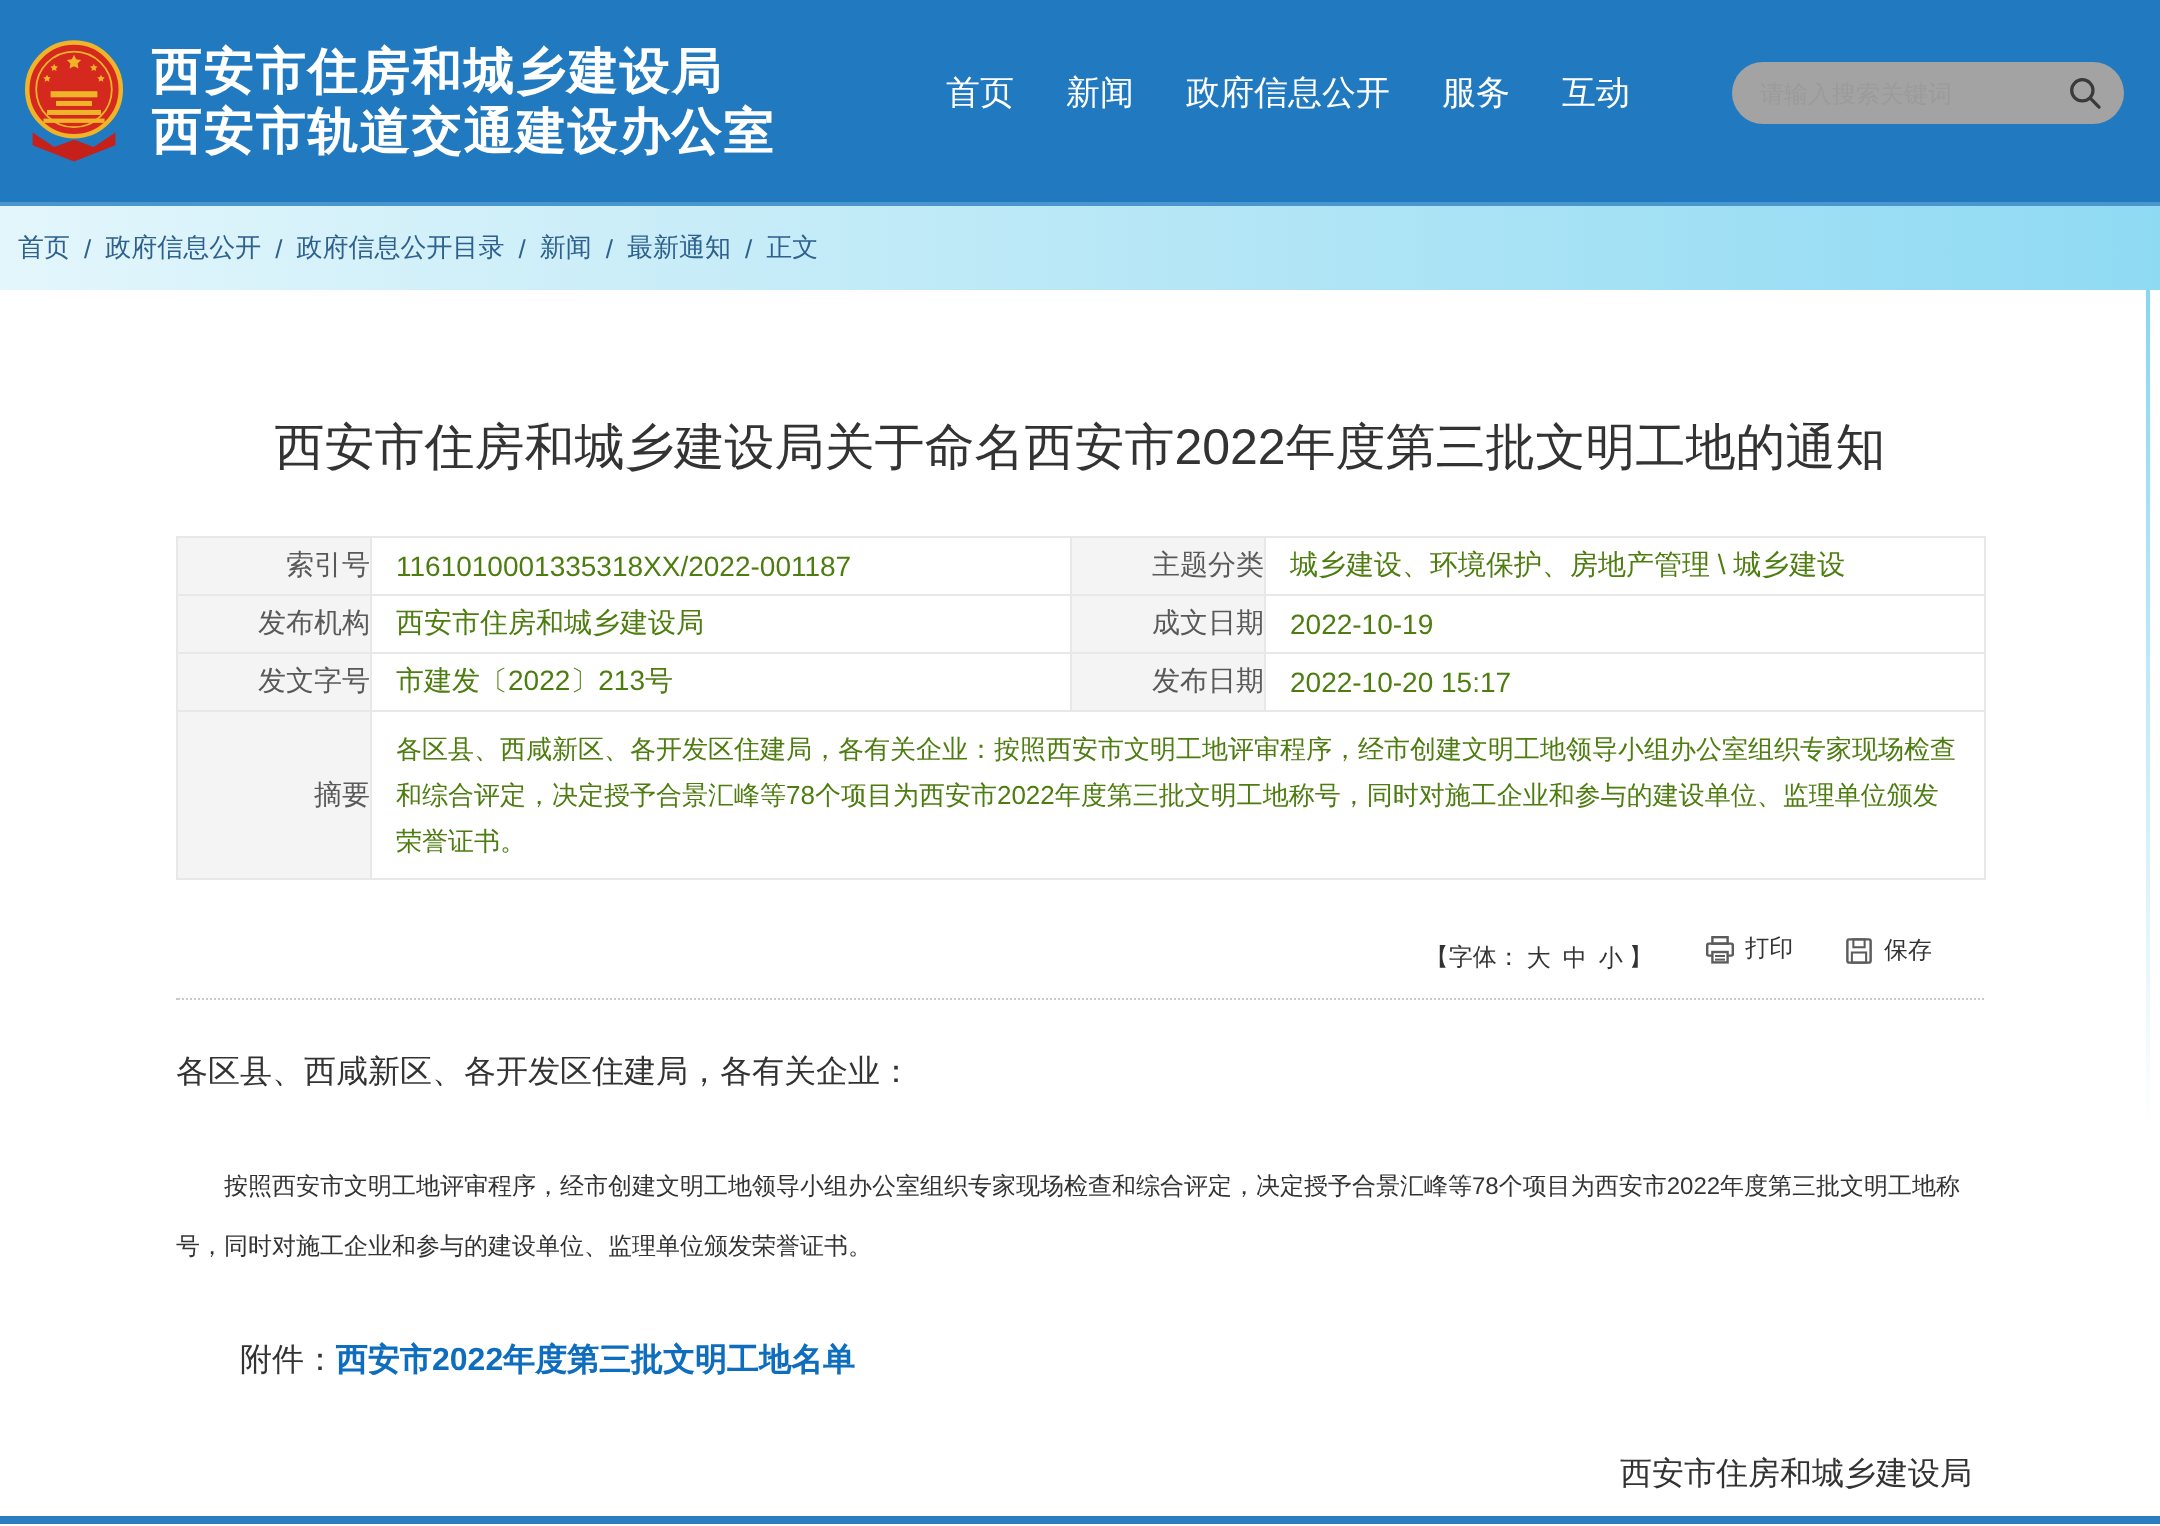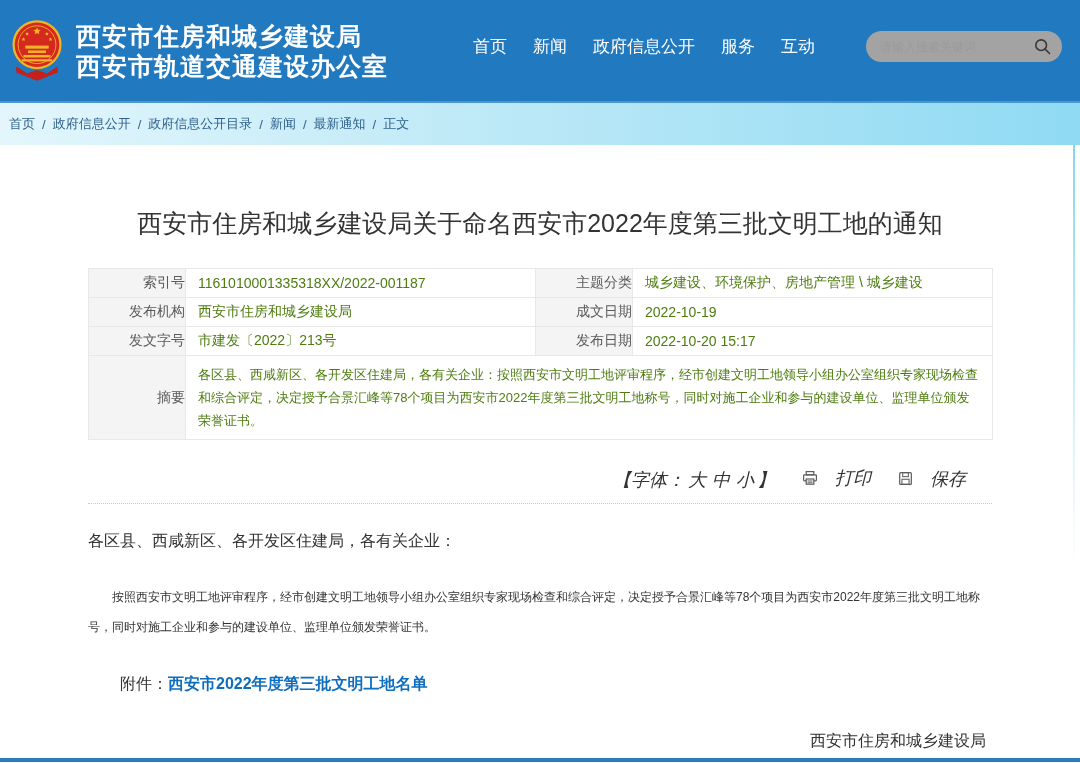--- a/index.html
+++ b/index.html
@@ -41,23 +41,23 @@
   .article { padding: 0 88px; }
   .page-title { font-size: 25px; color: #333; font-weight: 500; text-align: center; margin-top: 62px; white-space: nowrap; }
 
   table.meta { width: 100%; border-collapse: collapse; margin-top: 28px; table-layout: fixed; }
   table.meta td { border: 1px solid #e8e8e8; font-size: 14px; height: 29px; }
   table.meta td.lbl { background: #f4f4f4; color: #595959; text-align: right; }
   table.meta td.val { color: #4d7c0f; padding: 2px 12px; }
   td.c1 { width: 97px; } td.c2 { width: 350px; } td.c3 { width: 97px; } td.c4 { width: 360px; }
   table.meta td.sum { font-size: 13px; line-height: 23px; padding: 7px 12px; height: auto; }
 
-  .tools { margin-top: 26px; text-align: right; font-size: 18px; color: #333; padding-right: 26px; font-style: italic; }
+  .tools { margin-top: 26px; text-align: right; font-size: 12px; color: #333; padding-right: 26px; }
   .tools .fsz { color: #333; text-decoration: none; cursor: pointer; margin: 0 3px; }
-  .tool-btn { display: inline-flex; align-items: center; gap: 17px; margin-left: 22px; color: #333; text-decoration: none; cursor: pointer; }
+  .tool-btn { display: inline-flex; align-items: center; gap: 5px; margin-left: 22px; color: #333; text-decoration: none; cursor: pointer; }
   .tool-btn svg { display: block; }
   .dotted { border-bottom: 1px dotted #c9c9c9; margin-top: 11px; }
 
   .salutation { margin-top: 22px; font-size: 16px; color: #333; line-height: 30px; }
   .para { margin-top: 26px; font-size: 12px; color: #333; line-height: 30px; text-indent: 2em; }
   .attach { margin-top: 32px; font-size: 16px; color: #333; text-indent: 2em; }
   .attach a { color: #0f6dbd; font-weight: bold; text-decoration: none; cursor: pointer; }
   .sig { margin-top: 36px; font-size: 16px; color: #333; text-align: right; padding-right: 6px; }
 
   

